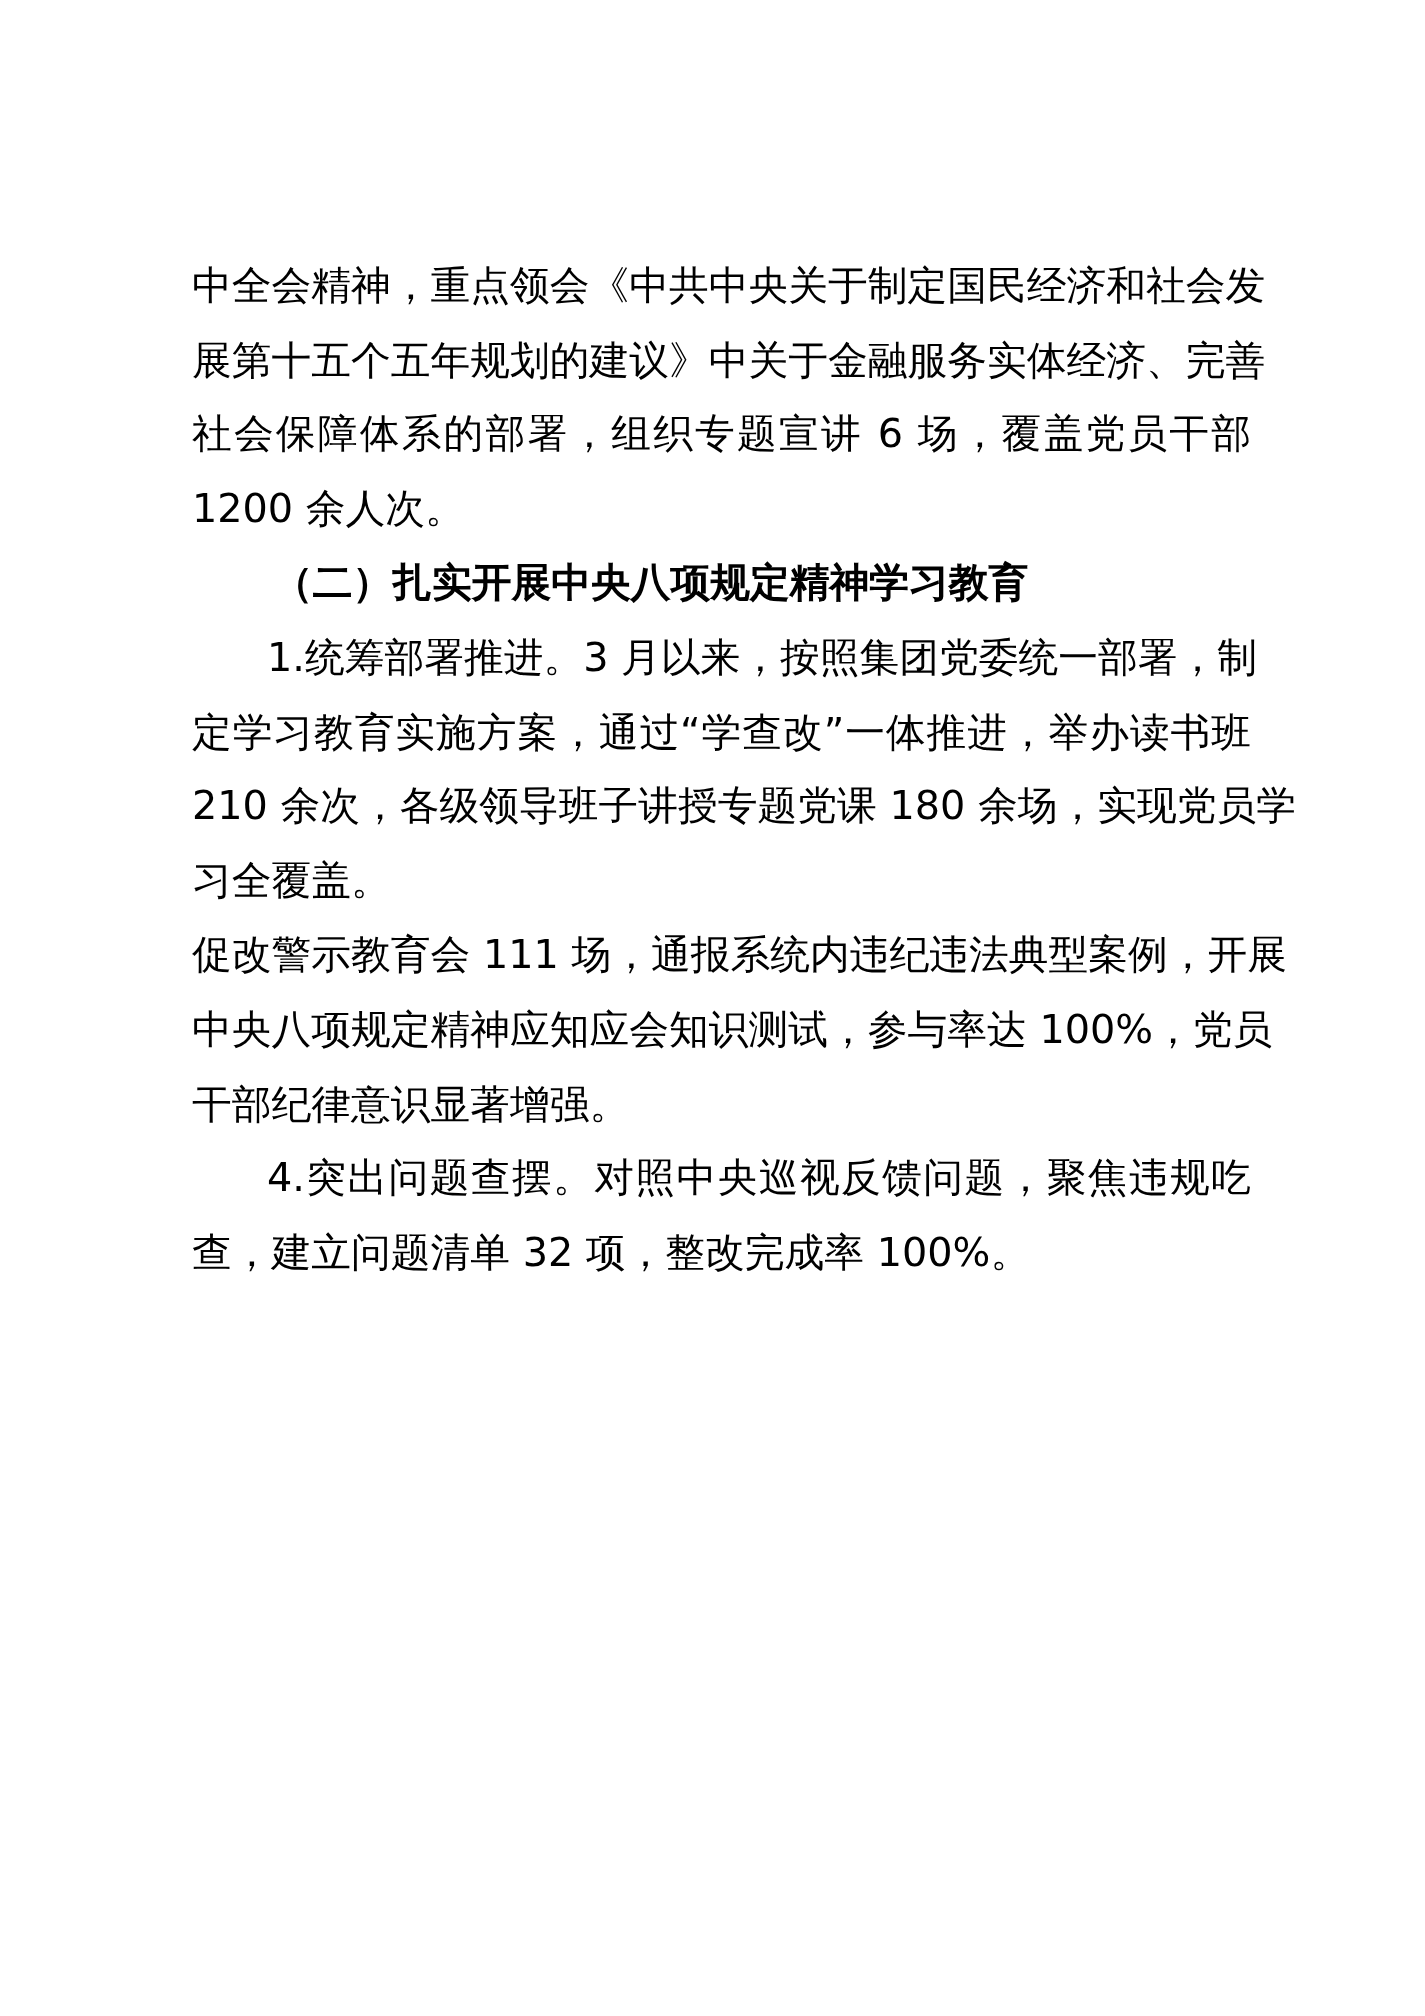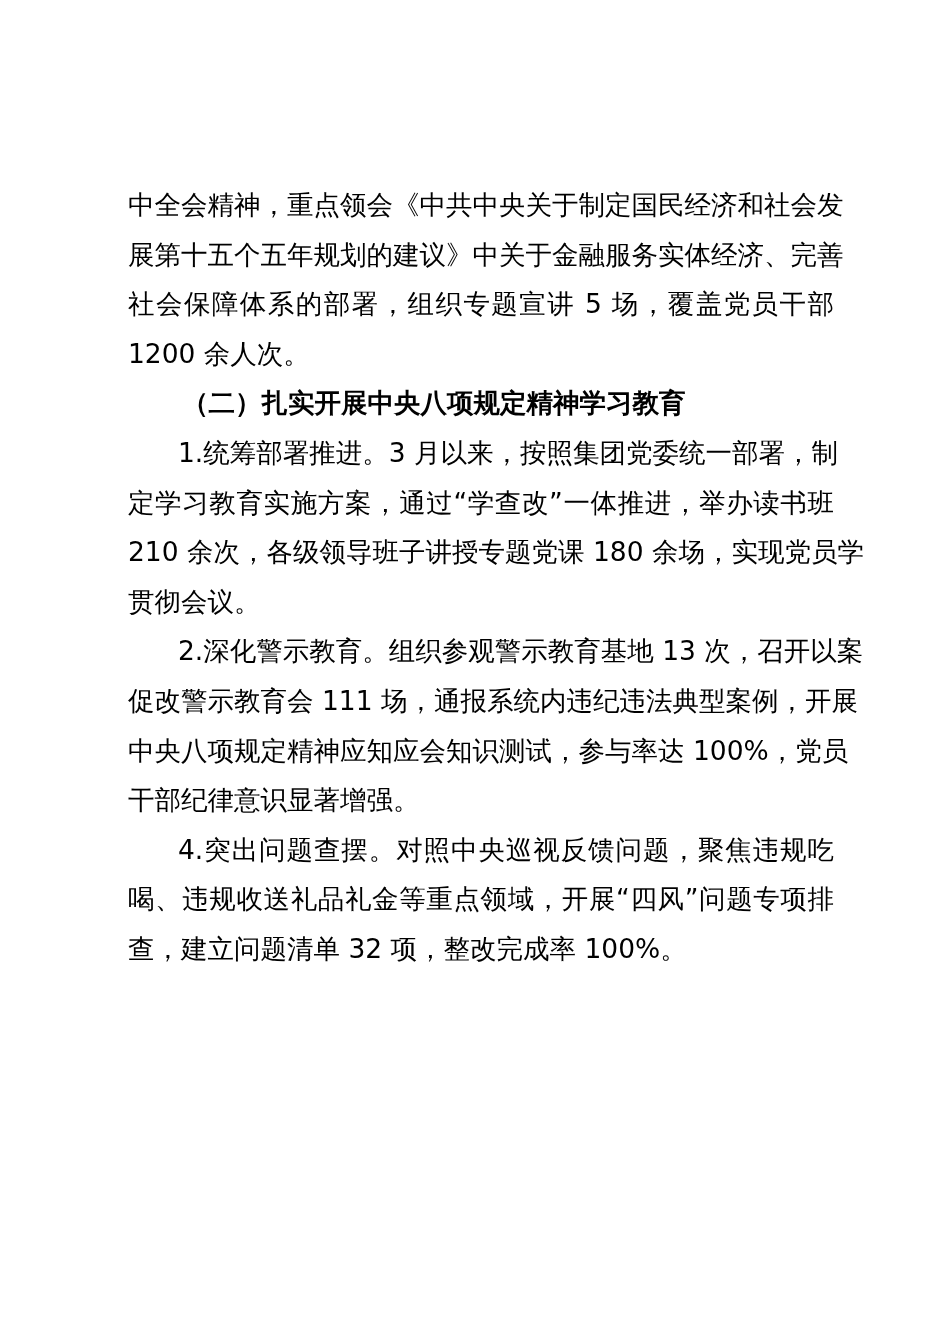--- a/index.html
+++ b/index.html
@@ -11,21 +11,21 @@
       width: 950px;
       height: 1344px;
       position: relative;
       overflow: hidden;
       font-family: "DejaVu Sans", sans-serif;
       color: #000000;
     }
     .page {
       position: absolute;
       left: 128px;
-      top: 180px;
+      top: 166px;
       width: 706px;
     }
     .line {
       height: 49.6px;
       line-height: 49.6px;
       font-size: 26.5px;
       white-space: nowrap;
       letter-spacing: 0px;
     }
     .justify {
@@ -41,42 +41,40 @@
     }
   </style>
 </head>
 <body>
 
 <div class="page">
 
   <div>
     <div class="line justify">中全会精神，重点领会《中共中央关于制定国民经济和社会发</div>
     <div class="line justify">展第十五个五年规划的建议》中关于金融服务实体经济、完善</div>
-    <div class="line justify">社会保障体系的部署，组织专题宣讲 5 场，覆盖党员干部</div>
+    <div class="line justify">社会保障体系的部署，组织专题宣讲 6 场，覆盖党员干部</div>
     <div class="line">1200 余人次。</div>
   </div>
 
 
   <div>
     <div class="line heading">（二）扎实开展中央八项规定精神学习教育</div>
   </div>
 
   <div>
     <div class="line justify indent">1.统筹部署推进。3 月以来，按照集团党委统一部署，制</div>
     <div class="line justify">定学习教育实施方案，通过“学查改”一体推进，举办读书班</div>
     <div class="line justify">210 余次，各级领导班子讲授专题党课 180 余场，实现党员学</div>
-    <div class="line">贯彻会议。</div>
+    <div class="line">习全覆盖。</div>
   </div>
 
   <div>
-    <div class="line justify indent">2.深化警示教育。组织参观警示教育基地 13 次，召开以案</div>
     <div class="line justify">促改警示教育会 111 场，通报系统内违纪违法典型案例，开展</div>
     <div class="line justify">中央八项规定精神应知应会知识测试，参与率达 100%，党员</div>
     <div class="line">干部纪律意识显著增强。</div>
   </div>
 
   <div>
     <div class="line justify indent">4.突出问题查摆。对照中央巡视反馈问题，聚焦违规吃</div>
-    <div class="line justify">喝、违规收送礼品礼金等重点领域，开展“四风”问题专项排</div>
     <div class="line">查，建立问题清单 32 项，整改完成率 100%。</div>
   </div>
 
 </div>
 
 </body></html>

